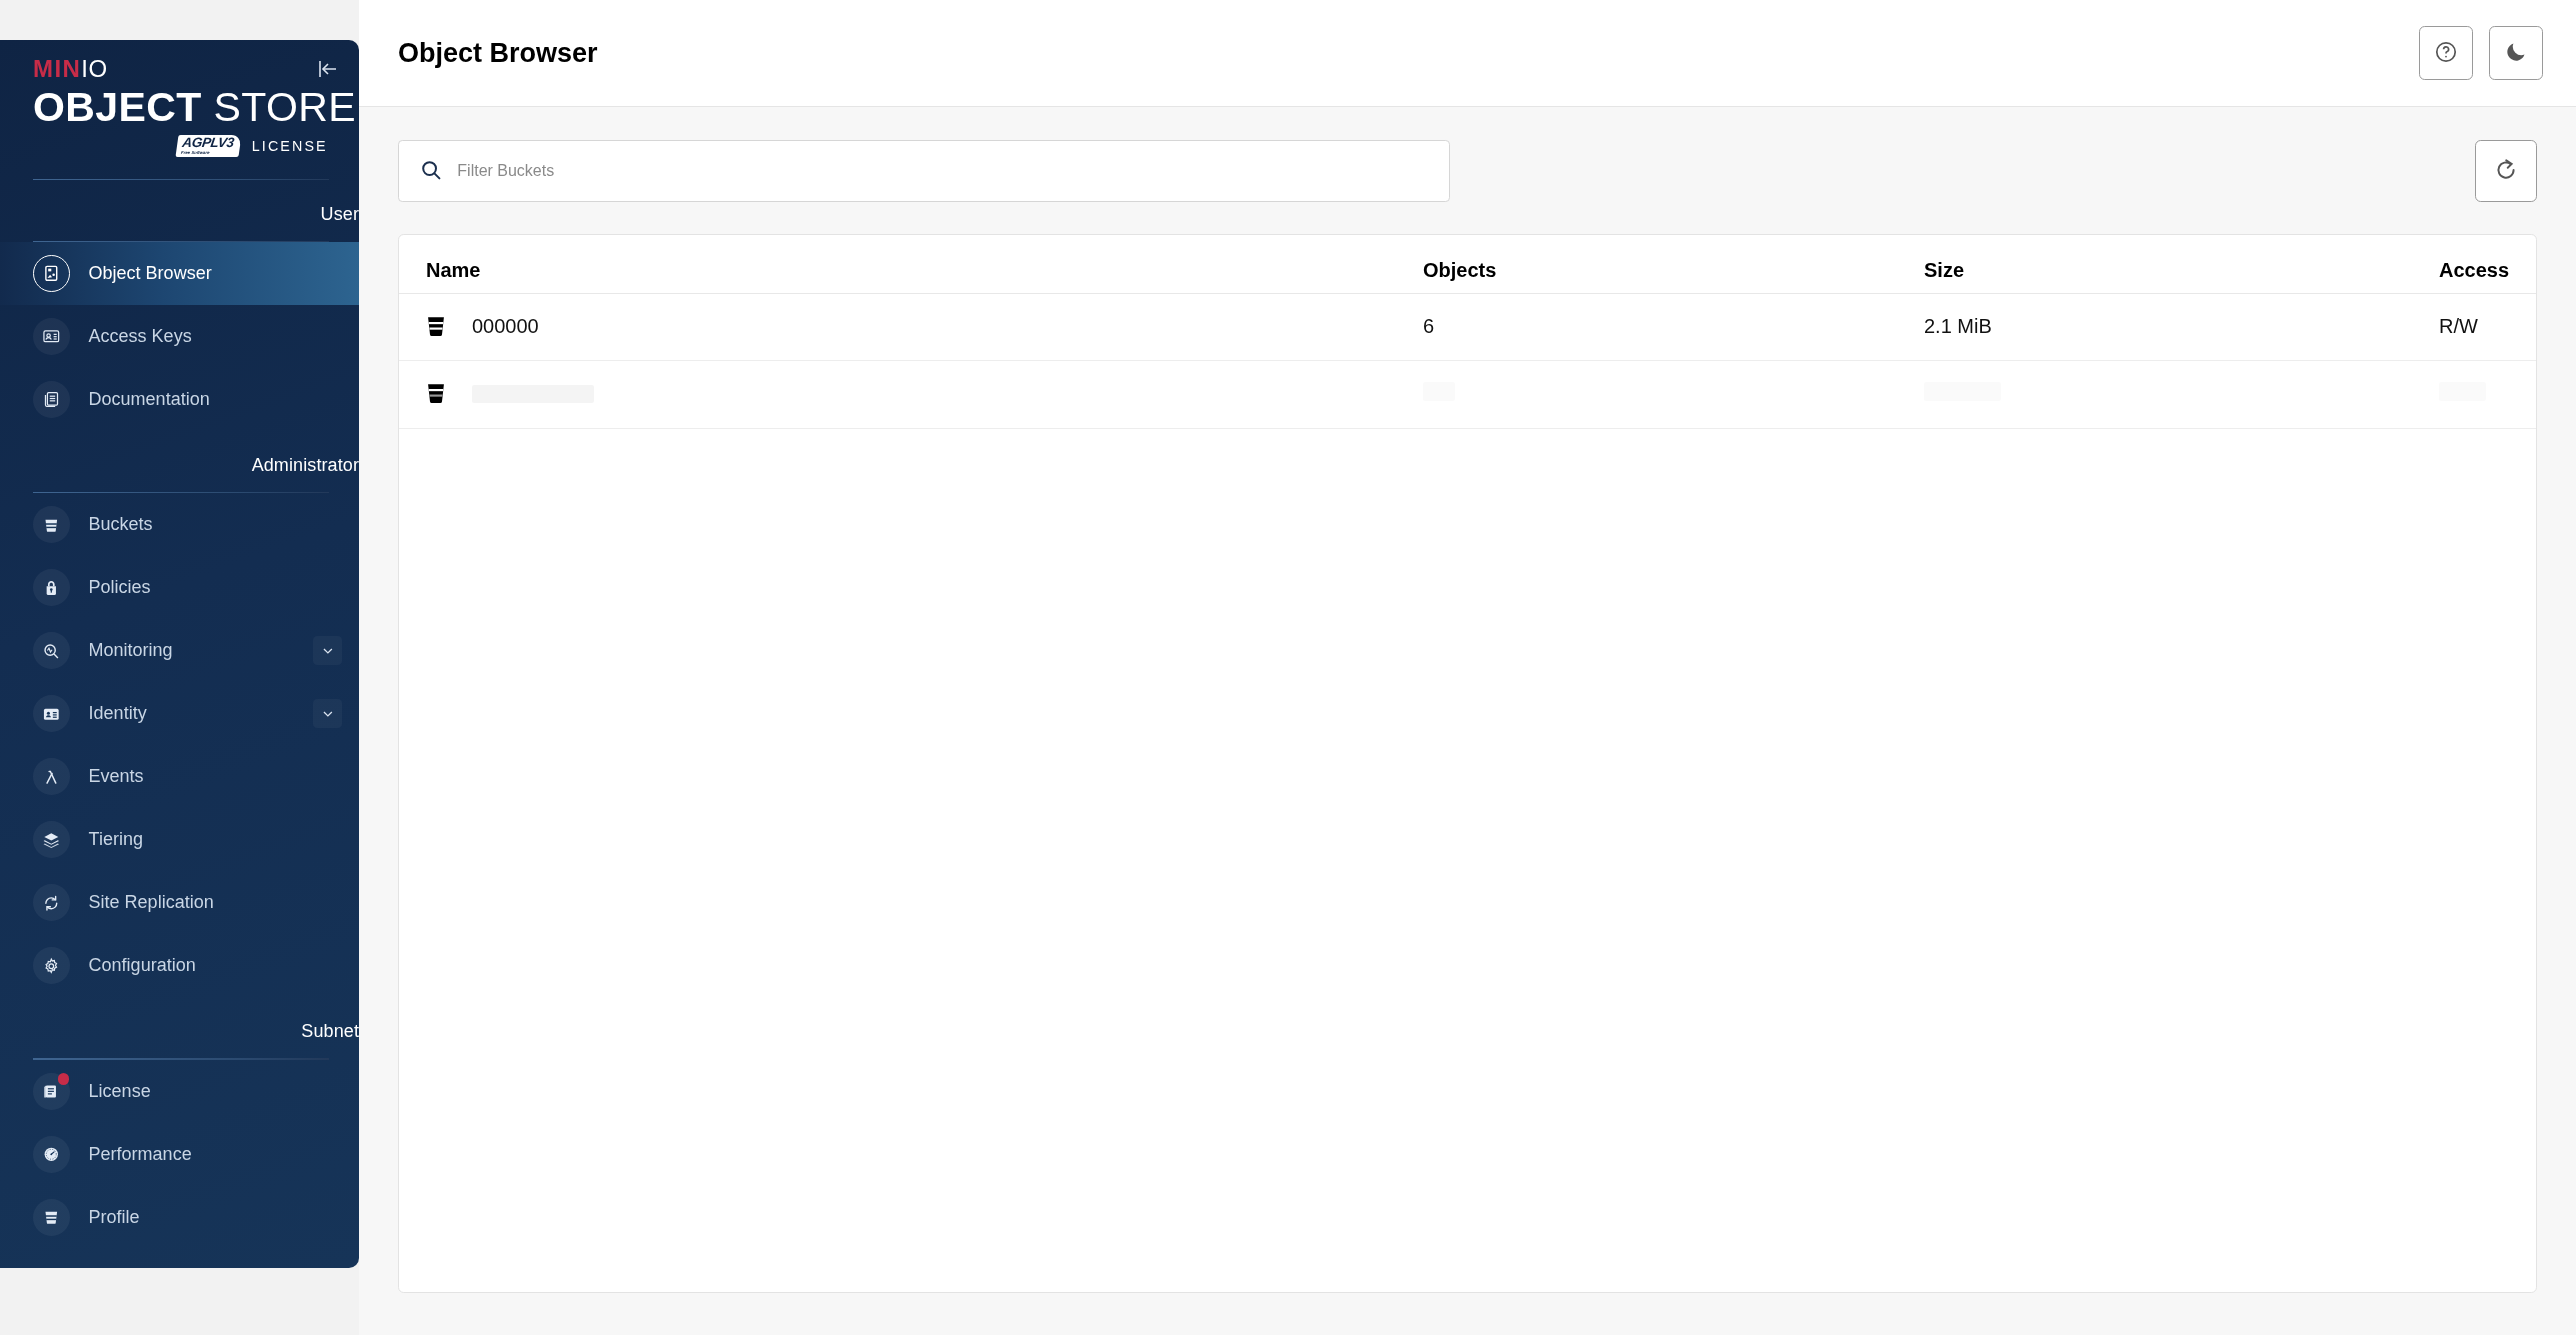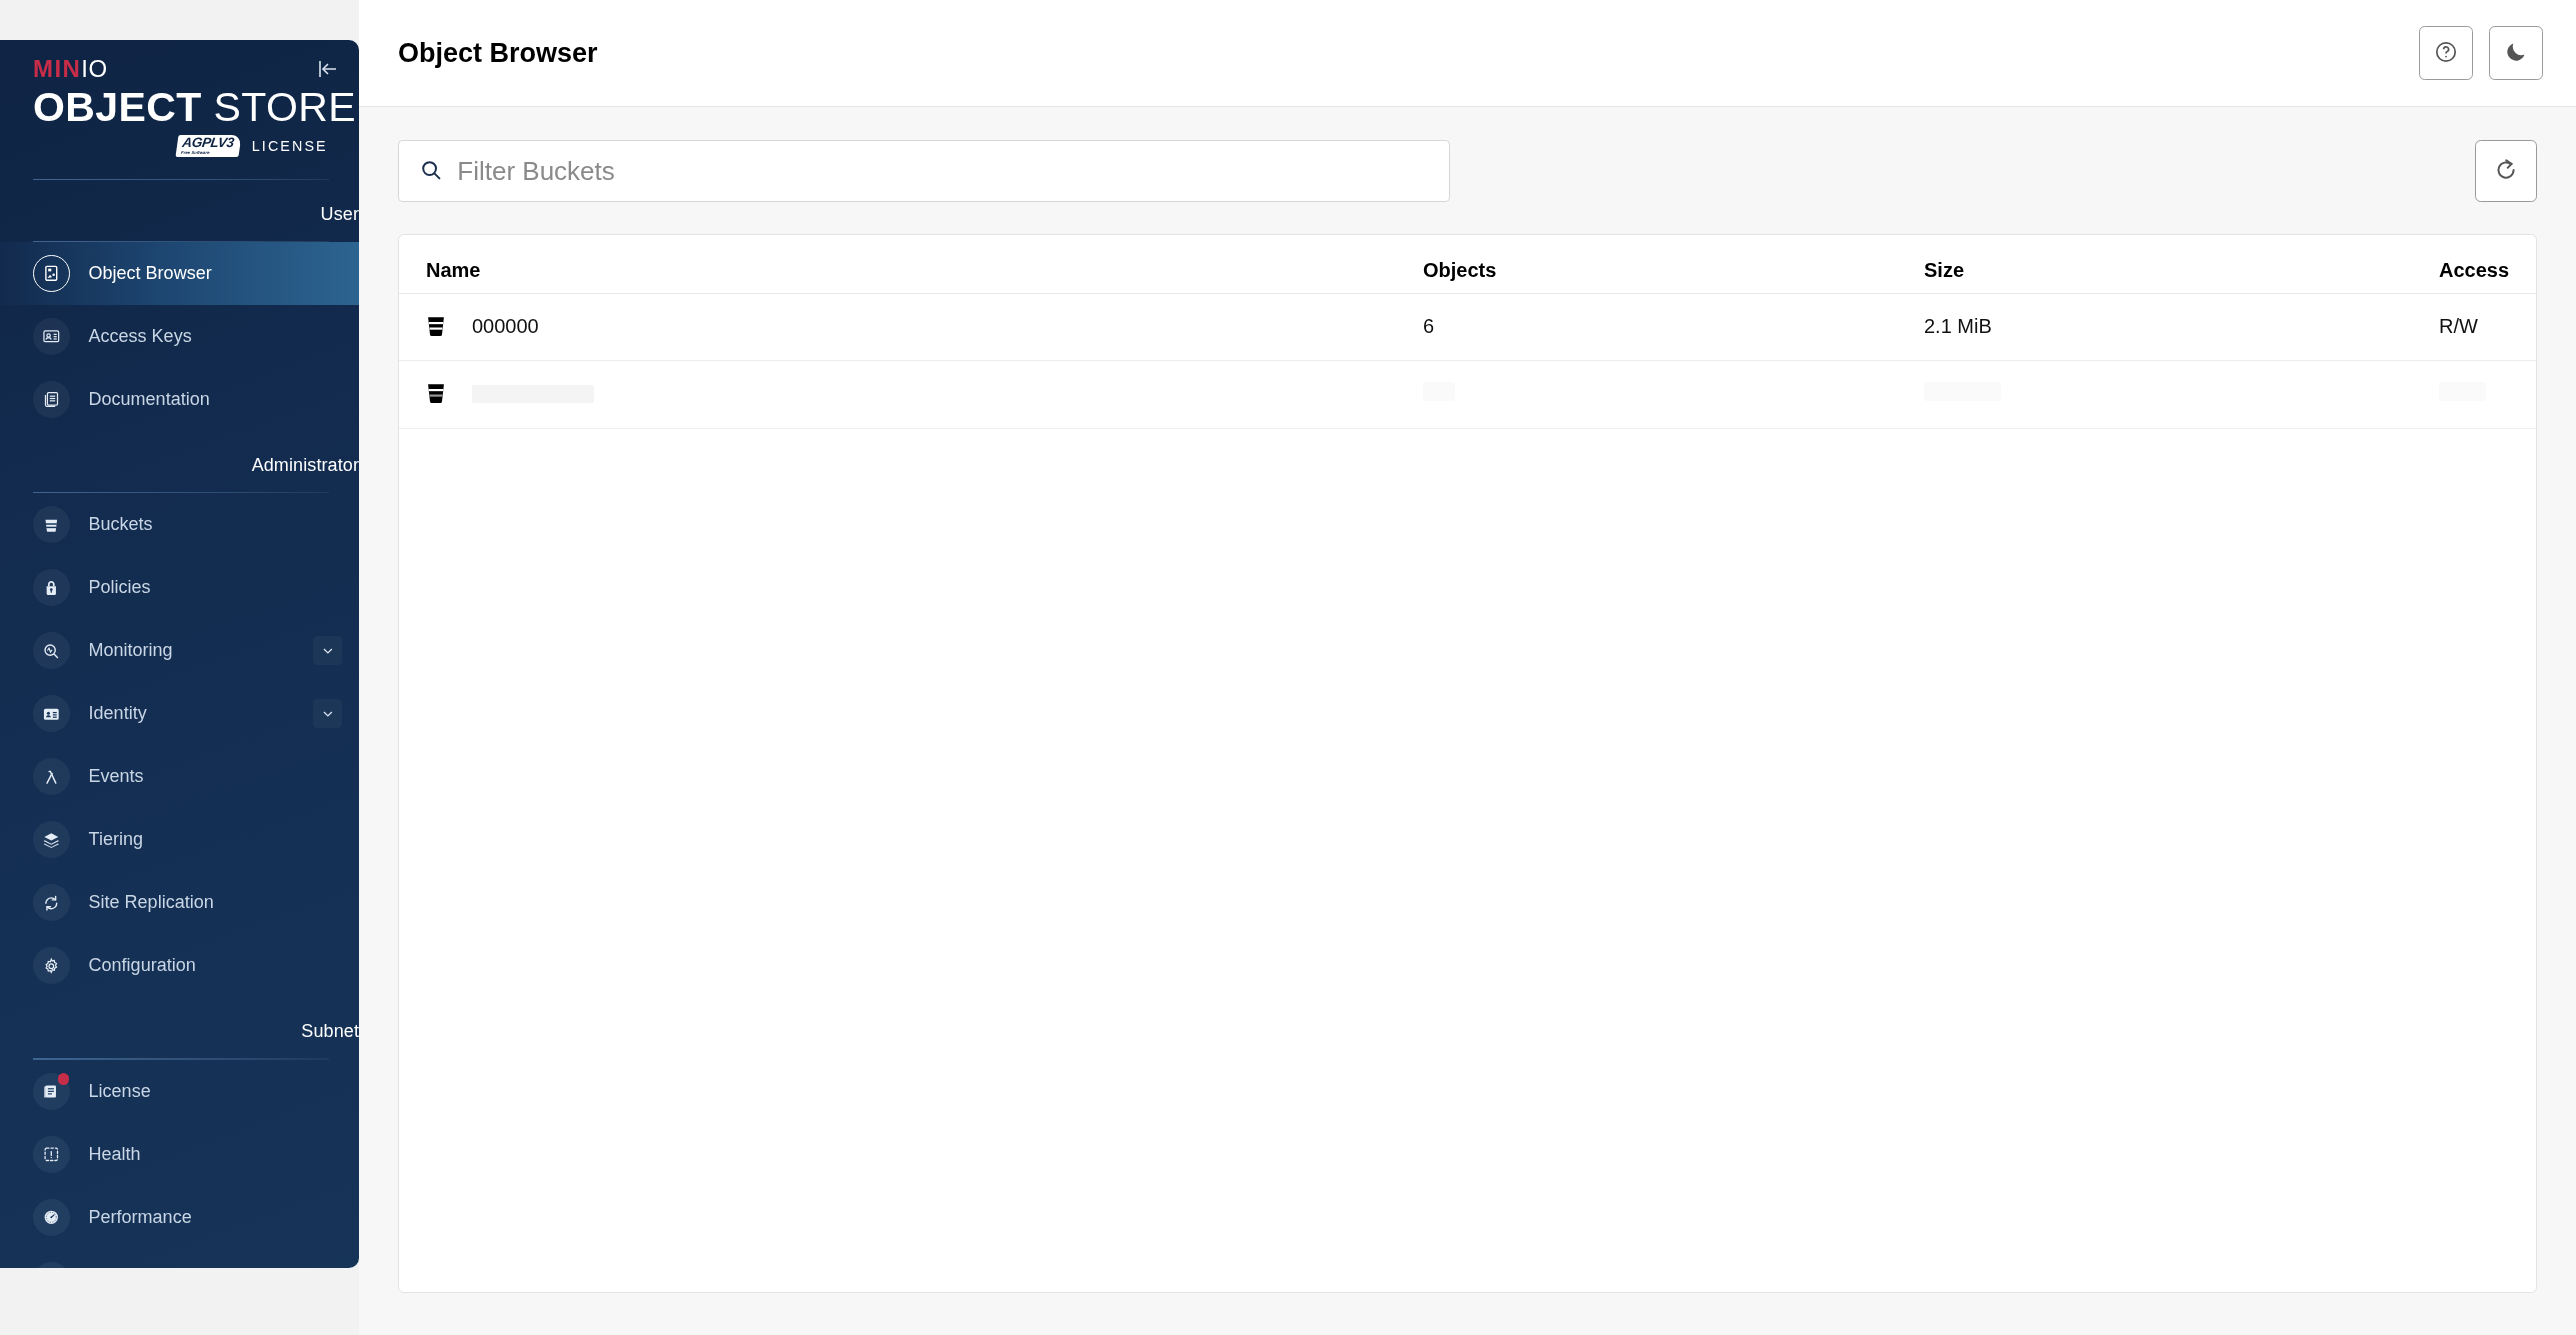--- a/index.html
+++ b/index.html
@@ -125,21 +125,21 @@
     margin-bottom: 31.5px;
   }
   .search-box {
     width: 1052px; height: 62px; background: #ffffff;
     border: 0.7px solid #d6d6d6; border-radius: 4.3px;
     display: flex; align-items: center; padding: 0 20px; gap: 14.3px;
   }
   .search-input {
     border: none; outline: none; background: transparent;
     font-family: "Liberation Sans", sans-serif;
-    font-size: 26px; color: #777777; flex: 1; height: 100%;
+    font-size: 16px; color: #777777; flex: 1; height: 100%;
   }
   .search-input::placeholder { color: #8a8a8a; }
   .refresh-btn {
     width: 62px; height: 62px; border: 0.7px solid #9a9a9a;
     border-radius: 5.7px; background: #ffffff; cursor: pointer;
     display: flex; align-items: center; justify-content: center;
   }
   .table-card {
     background: #ffffff; border: 0.7px solid #e3e3e3; border-radius: 5.7px;
     flex: 1; min-height: 0; overflow: hidden;
@@ -366,30 +366,20 @@
             <path d="M5 4.5l-2 2v13.5h2z" fill="#e4ecf6"></path>
             <rect x="7.6" y="8" width="7.8" height="1.5" fill="#163458"></rect>
             <rect x="7.6" y="11.3" width="7.8" height="1.5" fill="#163458"></rect>
             <rect x="7.6" y="14.6" width="5.2" height="1.5" fill="#163458"></rect>
           </svg>
           <span class="badge-dot"></span>
         </span>
         <span class="nav-text">License</span>
       </div>
 
-      <div class="nav-item">
-        <span class="nav-icon">
-          <svg width="18.6" height="18.6" viewBox="0 0 24 24" fill="none" stroke="#e4ecf6" stroke-width="1.7" stroke-linecap="round" stroke-dasharray="3 2.6">
-            <rect x="4" y="4" width="16" height="16" rx="2"></rect>
-            <line x1="12" y1="8.5" x2="12" y2="13.5" stroke-dasharray="0"></line>
-            <line x1="12" y1="16" x2="12" y2="16.2" stroke-dasharray="0"></line>
-          </svg>
-        </span>
-        <span class="nav-text">Health</span>
-      </div>
 
       <div class="nav-item">
         <span class="nav-icon">
           <svg width="18.6" height="18.6" viewBox="0 0 24 24">
             <circle cx="12" cy="12" r="8.6" fill="#e4ecf6"></circle>
             <circle cx="12" cy="12" r="6.4" fill="none" stroke="#163458" stroke-width="0.9" stroke-dasharray="1.4 2"></circle>
             <line x1="12" y1="12" x2="15.6" y2="8.8" stroke="#163458" stroke-width="1.5" stroke-linecap="round"></line>
             <circle cx="12" cy="12" r="1.1" fill="#163458"></circle>
           </svg>
         </span>

